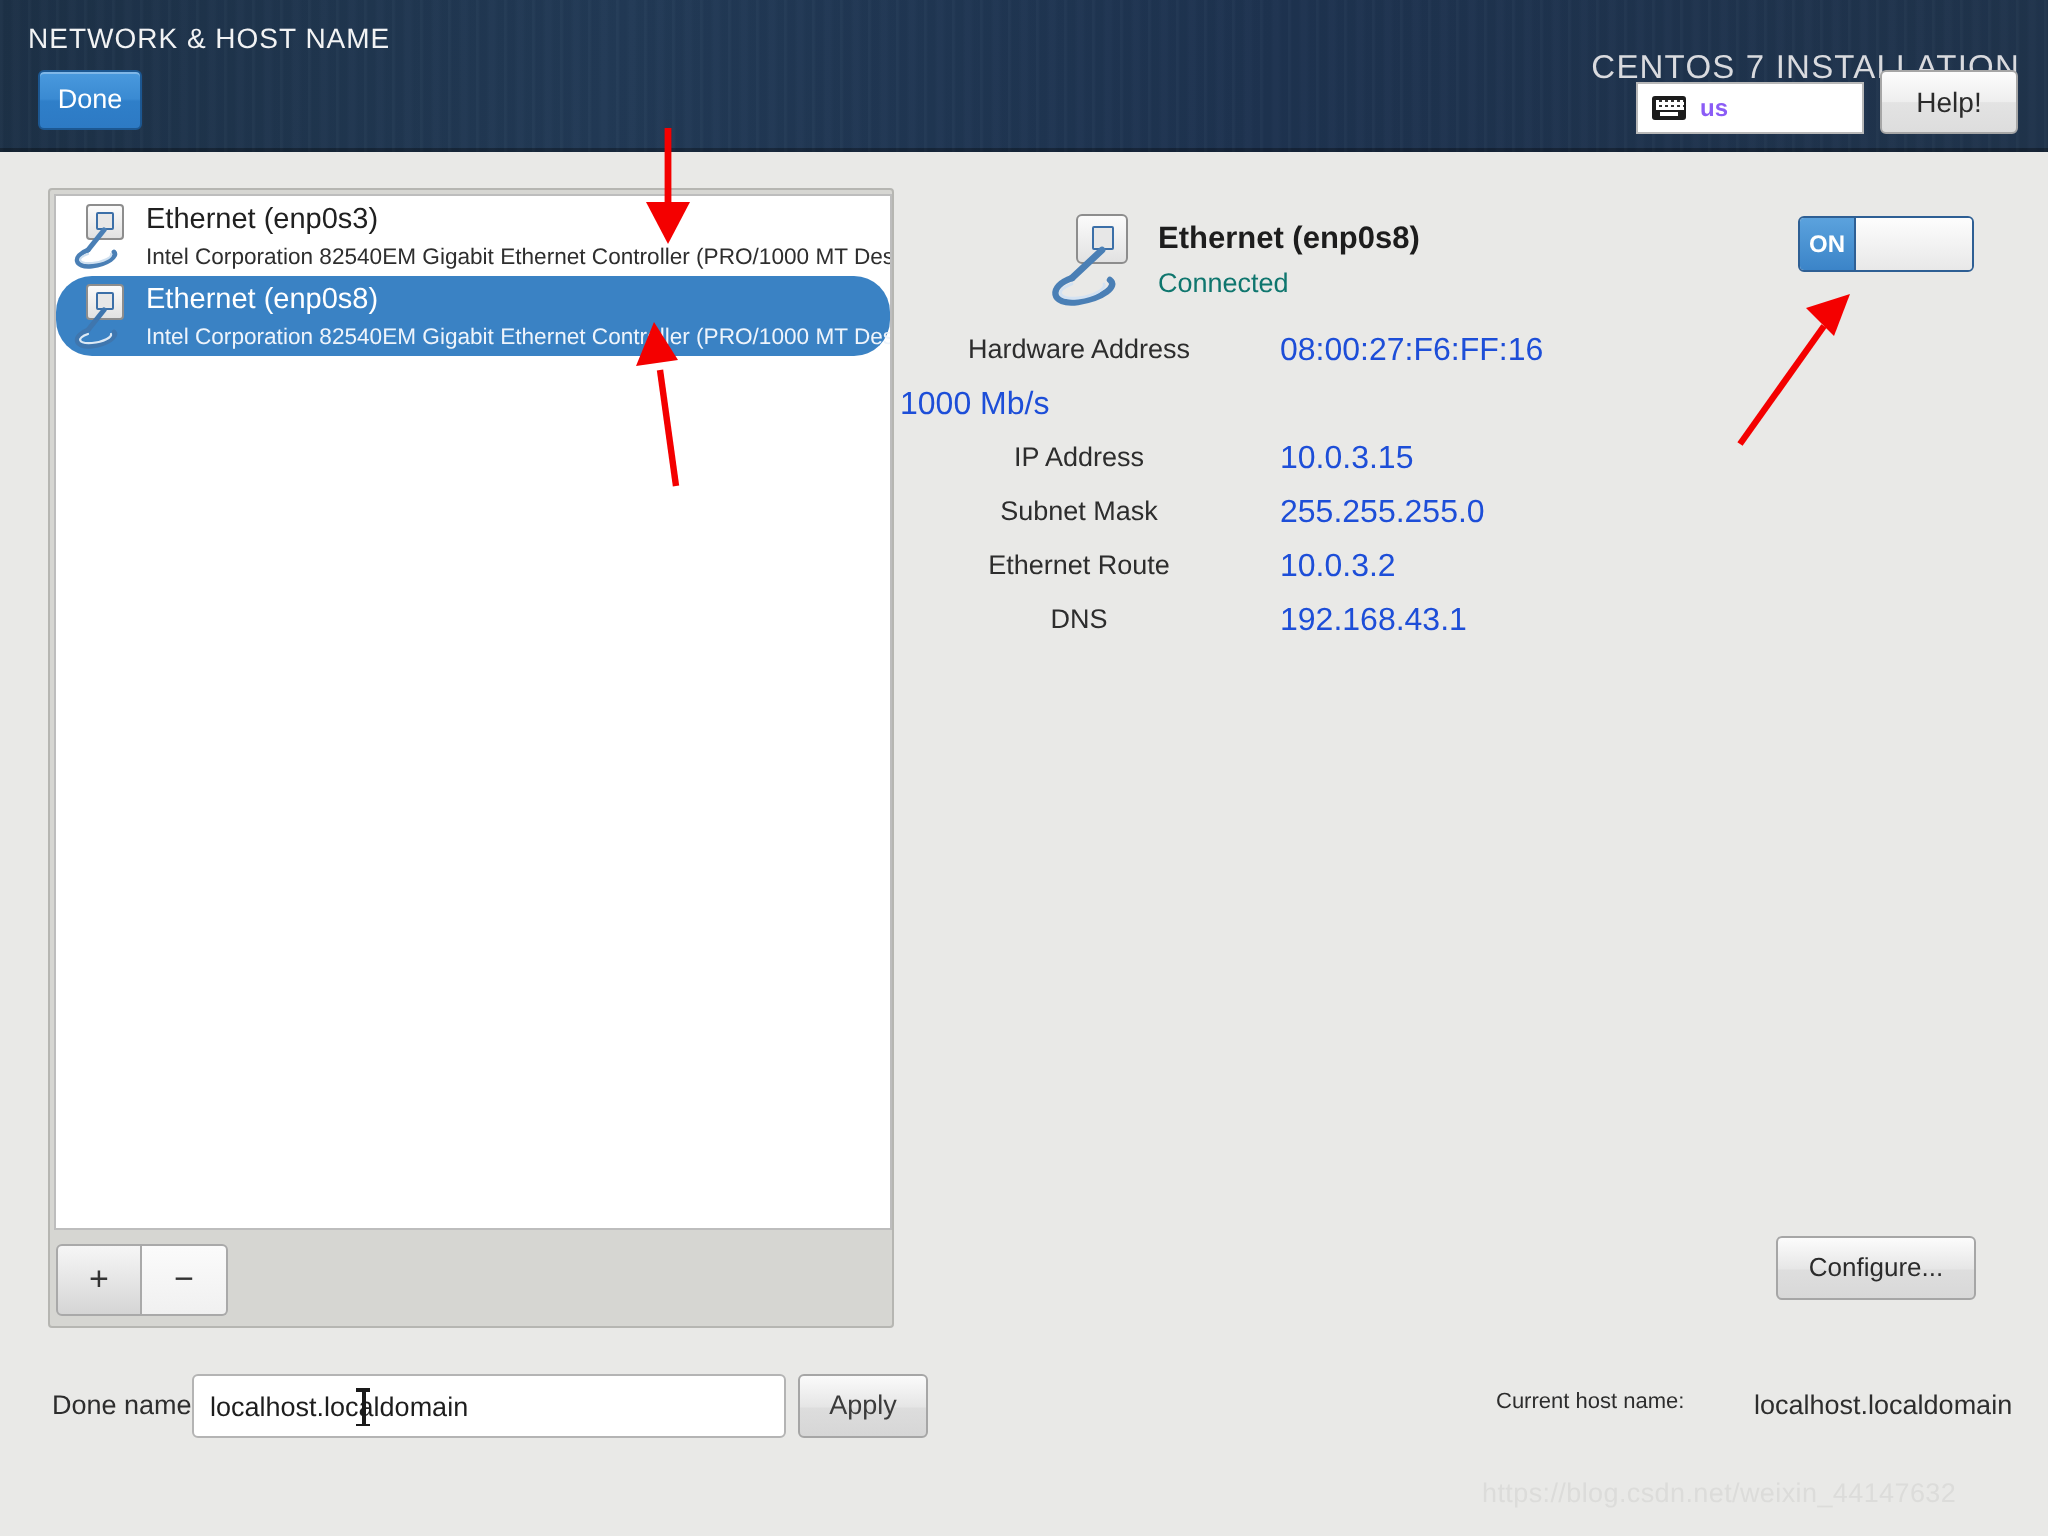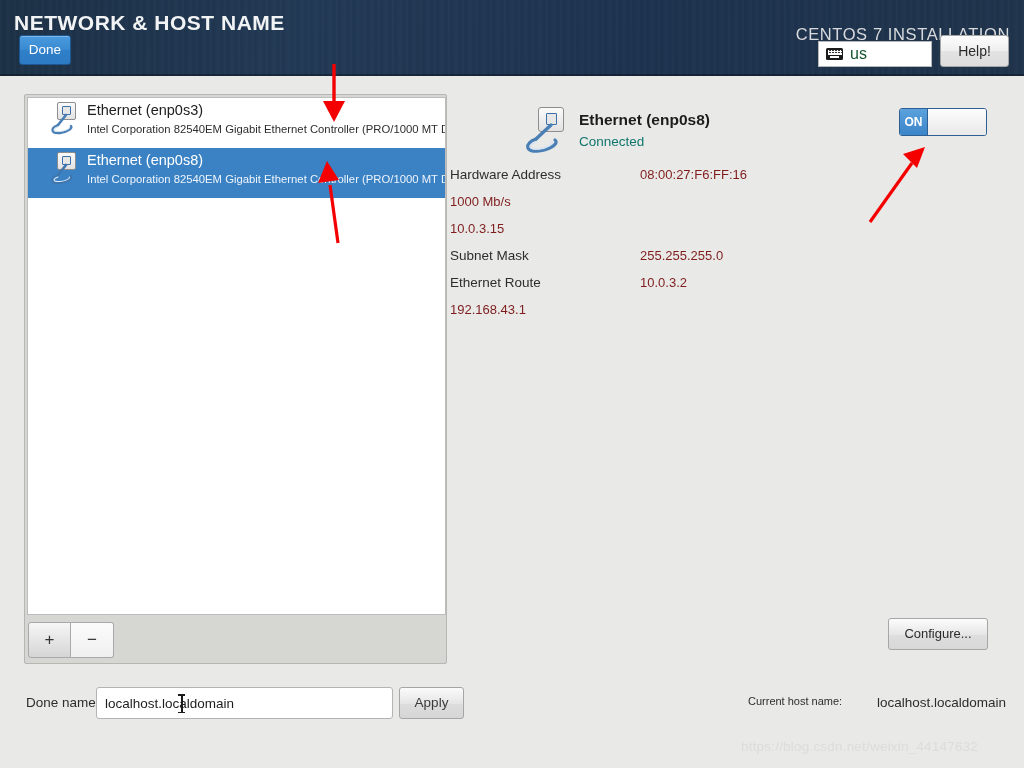--- a/index.html
+++ b/index.html
@@ -34,22 +34,22 @@
   #header::after {
     content: "";
     position: absolute; left: 0; right: 0; bottom: 0; height: 2px;
     background: rgba(0,0,0,0.30);
   }
 
   #page-title {
     position: absolute;
     left: 14px; top: 11px;
     color: #f2f3f4;
-    font-size: 21px;
-    font-weight: bold;
+    font-size: 14px;
+    font-weight: normal;
     letter-spacing: 0.5px;
   }
 
   #done-button {
     position: absolute;
     left: 19px; top: 35px;
     width: 52px; height: 30px;
     border: 1px solid #1c5791;
     border-radius: 3px;
     background: linear-gradient(180deg, #4a9ade 0%, #3a8ad2 48%, #2f7fc9 52%, #2d7ac4 100%);
@@ -97,21 +97,21 @@
       repeating-linear-gradient(90deg,#fff 0 1.5px, #1b1b1b 1.5px 3px),
       repeating-linear-gradient(0deg,#fff 0 1.5px, #1b1b1b 1.5px 2.5px);
     background-blend-mode: screen;
   }
   #kbd-icon::after {
     content: "";
     position: absolute; left: 4px; bottom: 2px;
     width: 9px; height: 2px;
     background: #fff;
   }
-  #kbd-label { font-size: 16px; font-weight: normal; color: #14532d; }
+  #kbd-label { font-size: 12px; font-weight: bold; color: #8b5cf6; }
 
   #help-button {
     position: absolute;
     left: 940px; top: 35px;
     width: 69px; height: 32px;
     border: 1px solid #a6a6a6;
     border-radius: 3px;
     background: linear-gradient(180deg, #fdfdfd 0%, #eeeeee 50%, #e3e3e3 51%, #dddddd 100%);
     color: #2b2b2b;
     font-size: 14px;
@@ -132,25 +132,26 @@
   }
   #nic-list {
     position: absolute;
     left: 2px; top: 2px;
     width: 419px; height: 518px;
     background: #ffffff;
     border: 1px solid #bdbdbd;
     overflow: hidden;
   }
   .nic-row {
-    height: 50px;
-    padding: 3px 0 0 20px;
+    height: 40px;
+    padding: 3px 0 0 6px;
     display: flex;
     align-items: flex-start;
     cursor: pointer;
+    border-radius: 18px;
   }
   .nic-row.selected { background: #3a82c4; }
   .nic-texts { margin-left: 7px; overflow: hidden; white-space: nowrap; }
   .nic-name {
     font-size: 14.5px;
     color: #202020;
     line-height: 18px;
   }
   .nic-row.selected .nic-name { color: #ffffff; }
   .nic-desc {
@@ -218,28 +219,28 @@
   #detail-head-texts { margin-left: 11px; padding-top: 4px; }
 
   #detail-table {
     position: absolute;
     left: 450px; top: 167px;
     width: 400px;
   }
   .detail-row { height: 27px; display: flex; }
   .detail-label {
     width: 190px;
-    text-align: left;
+    text-align: center;
     font-size: 13.5px;
     color: #2d2d2d;
     padding-right: 11px;
   }
   .detail-value {
-    font-size: 13px;
-    color: #7f1d1d;
+    font-size: 16px;
+    color: #1d4ed8;
   }
 
   #power-toggle {
     position: absolute;
     left: 899px; top: 108px;
     width: 88px; height: 28px;
     border: 1px solid #2e5f94;
     border-radius: 3px;
     display: flex;
     overflow: hidden;
@@ -431,31 +432,33 @@
 
 <div id="detail-table">
   <div class="detail-row">
     <span class="detail-label">Hardware Address</span>
     <span class="detail-value">08:00:27:F6:FF:16</span>
   </div>
   <div class="detail-row">
     <span class="detail-value">1000 Mb/s</span>
   </div>
   <div class="detail-row">
+    <span class="detail-label">IP Address</span>
     <span class="detail-value">10.0.3.15</span>
   </div>
   <div class="detail-row">
     <span class="detail-label">Subnet Mask</span>
     <span class="detail-value">255.255.255.0</span>
   </div>
   <div class="detail-row">
     <span class="detail-label">Ethernet Route</span>
     <span class="detail-value">10.0.3.2</span>
   </div>
   <div class="detail-row">
+    <span class="detail-label">DNS</span>
     <span class="detail-value">192.168.43.1</span>
   </div>
 </div>
 
 <div id="power-toggle">
   <div id="power-on">ON</div>
   <div id="power-knob"></div>
 </div>
 
 <div id="configure-button">Configure...</div>

